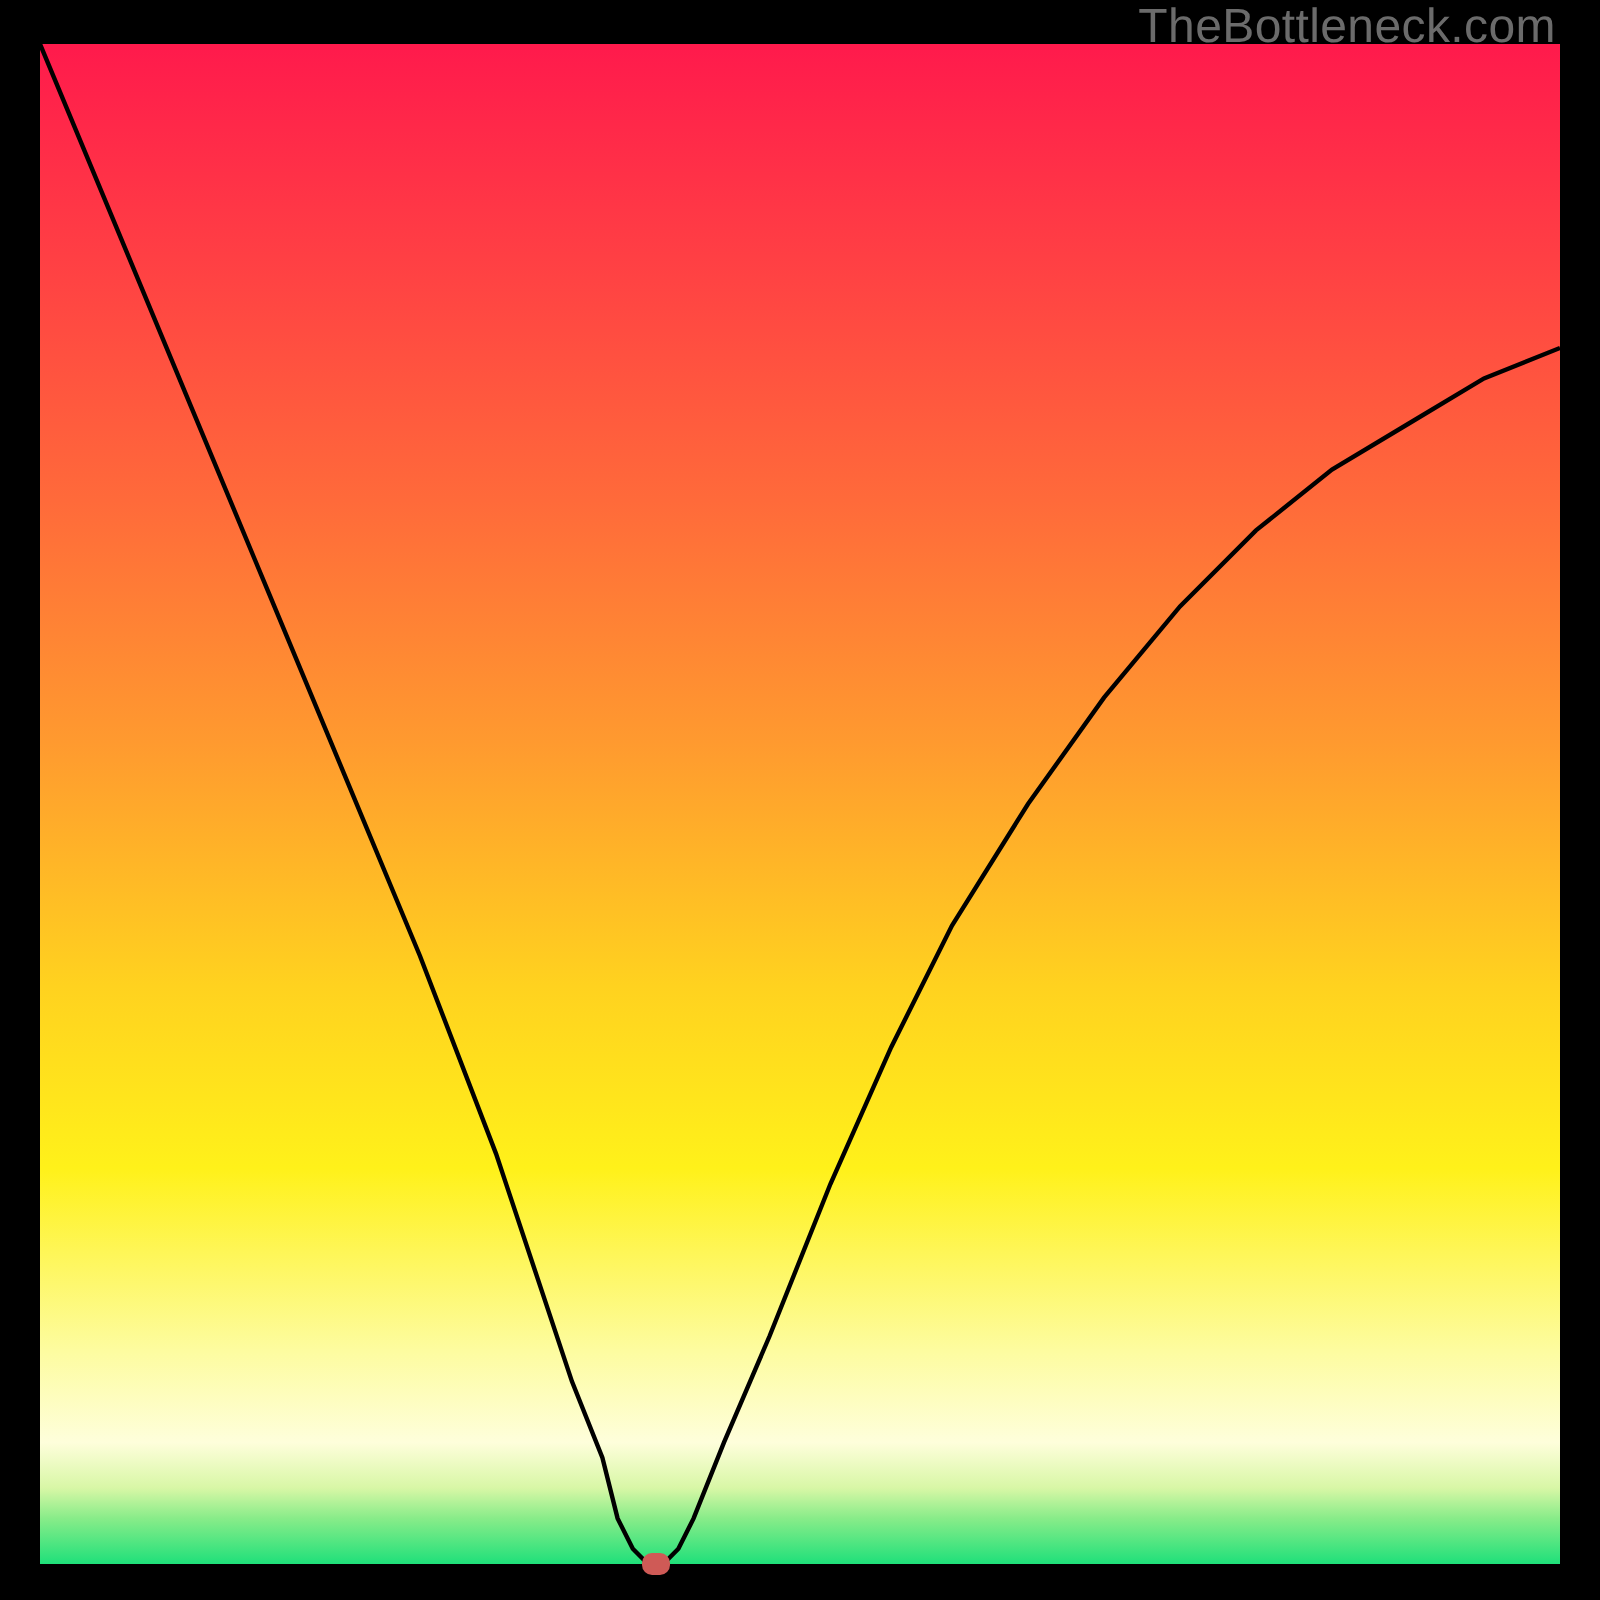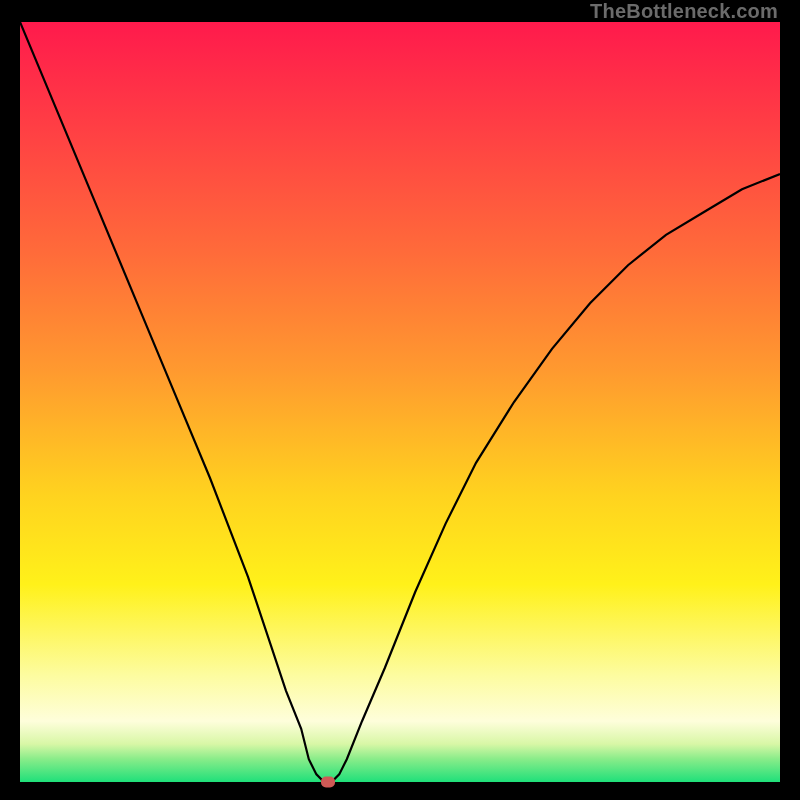--- a/index.html
+++ b/index.html
@@ -24,22 +24,22 @@
     left: 0;
     top: 0;
     width: 760px;
     height: 760px;
   }
   .watermark {
     position: absolute;
     top: 0px;
     right: 22px;
     color: #6b6b6b;
-    font-size: 20px;
-    font-weight: 700;
+    font-size: 24px;
+    font-weight: 400;
     letter-spacing: 0.2px;
     user-select: none;
     margin-left: 17px;
   }
   .marker {
     position: absolute;
     width: 14px;
     height: 11px;
     background: #cf5a56;
     border-radius: 5px;

